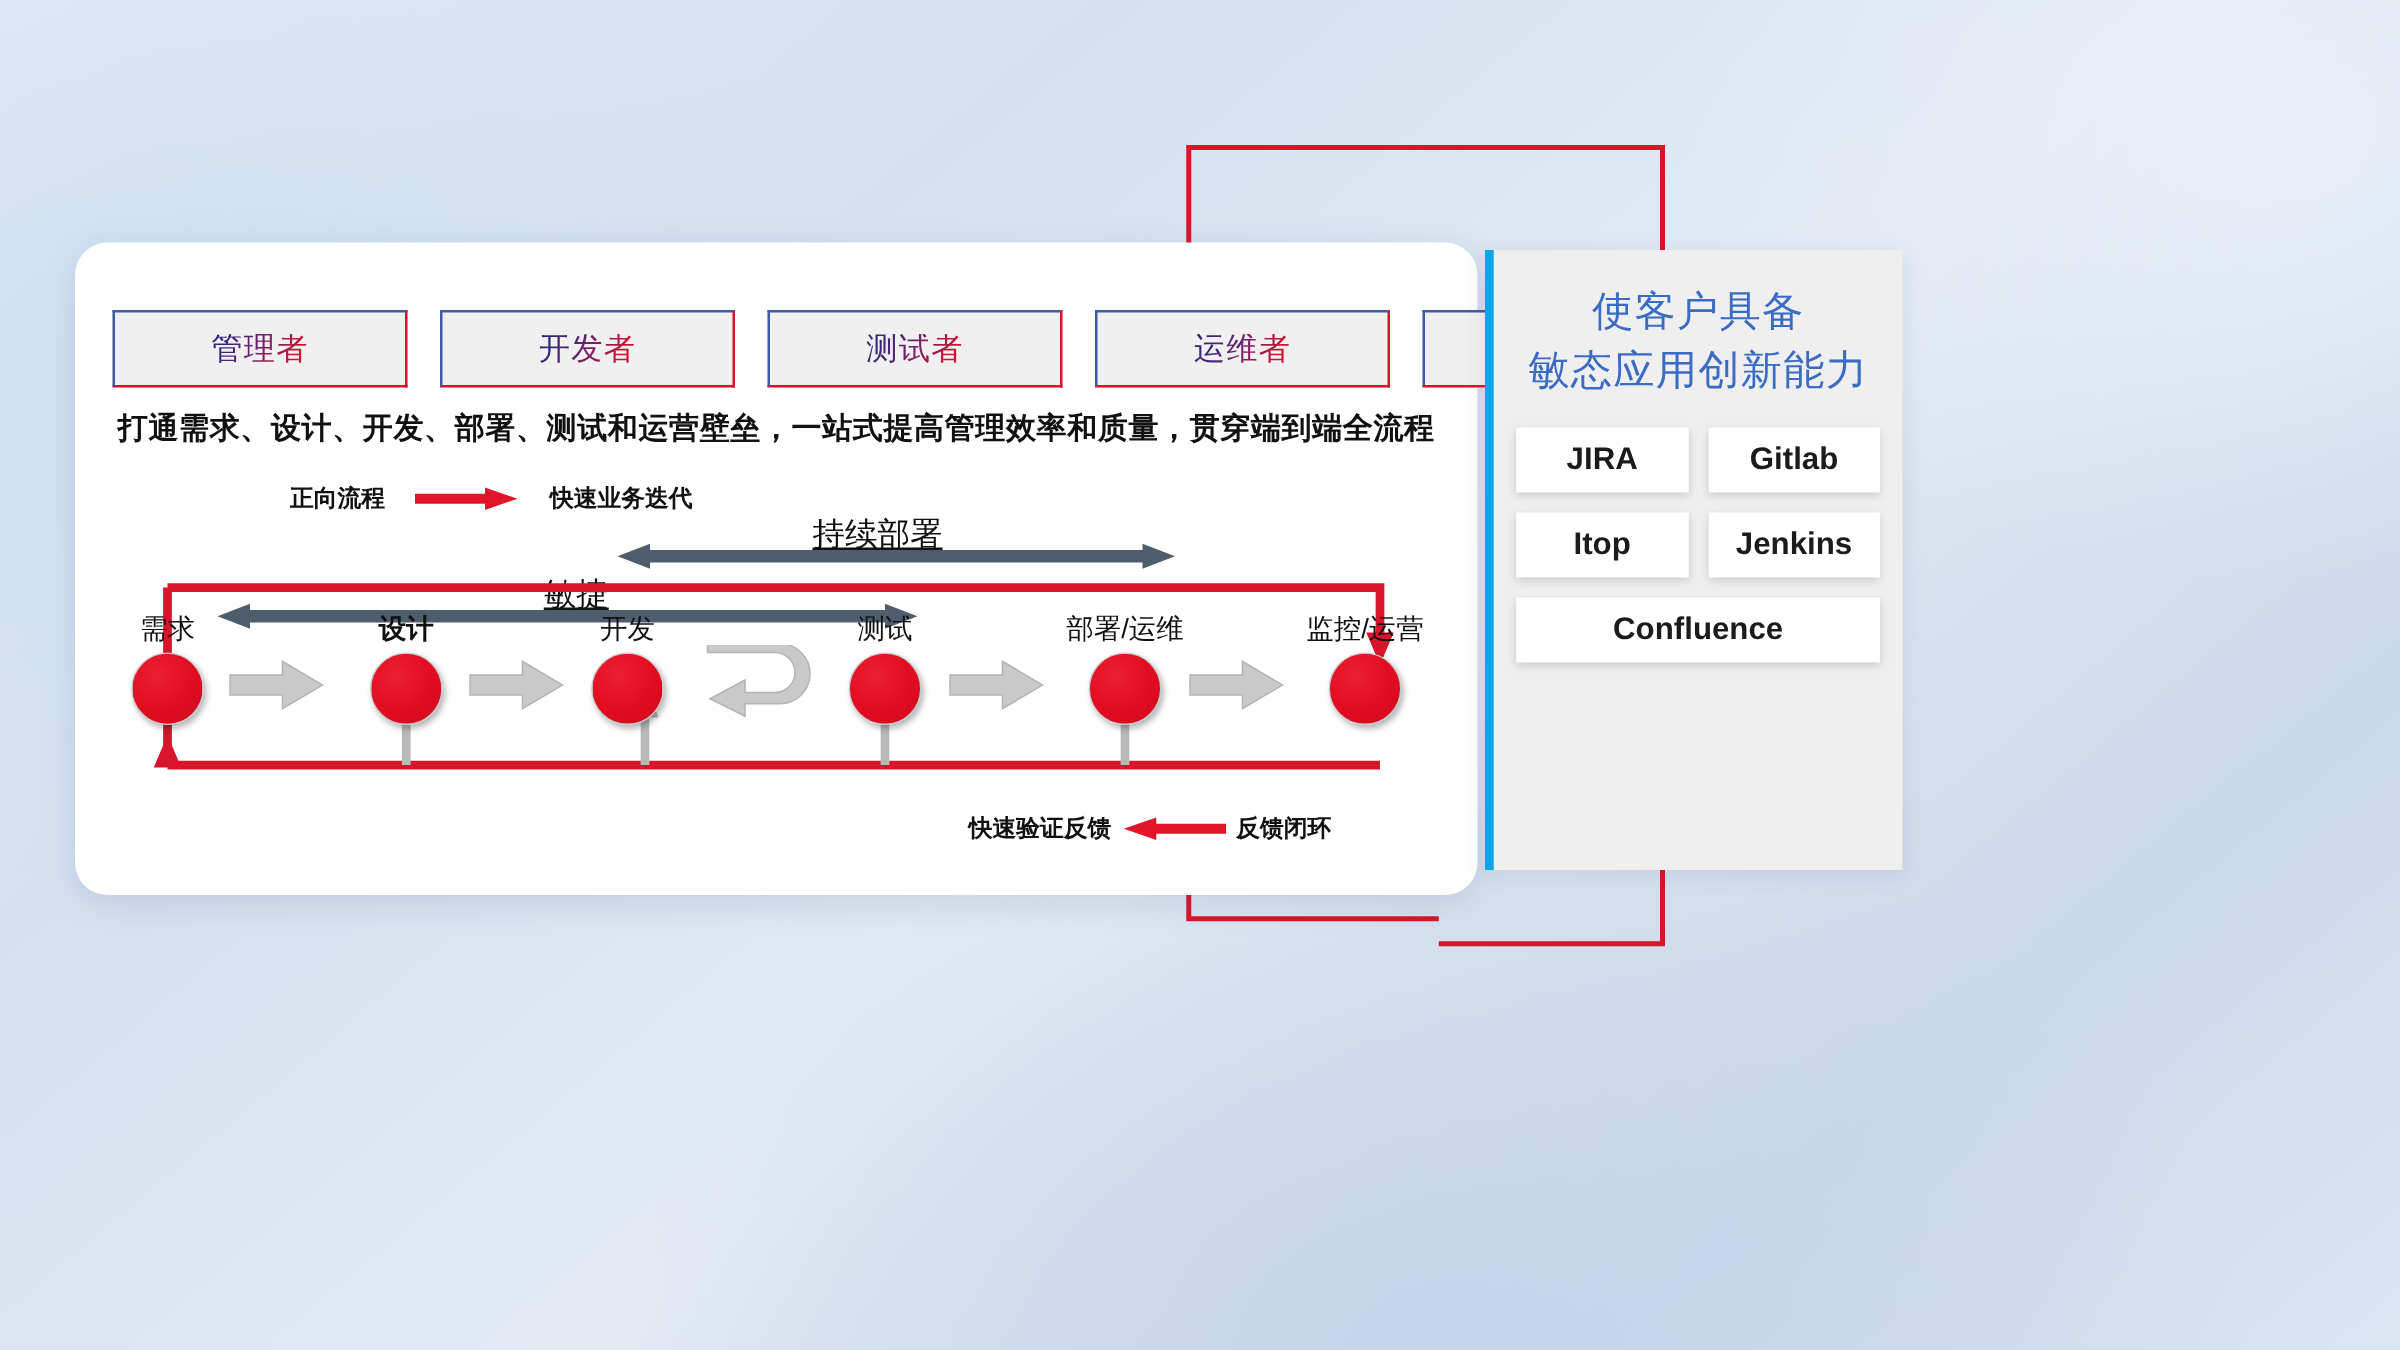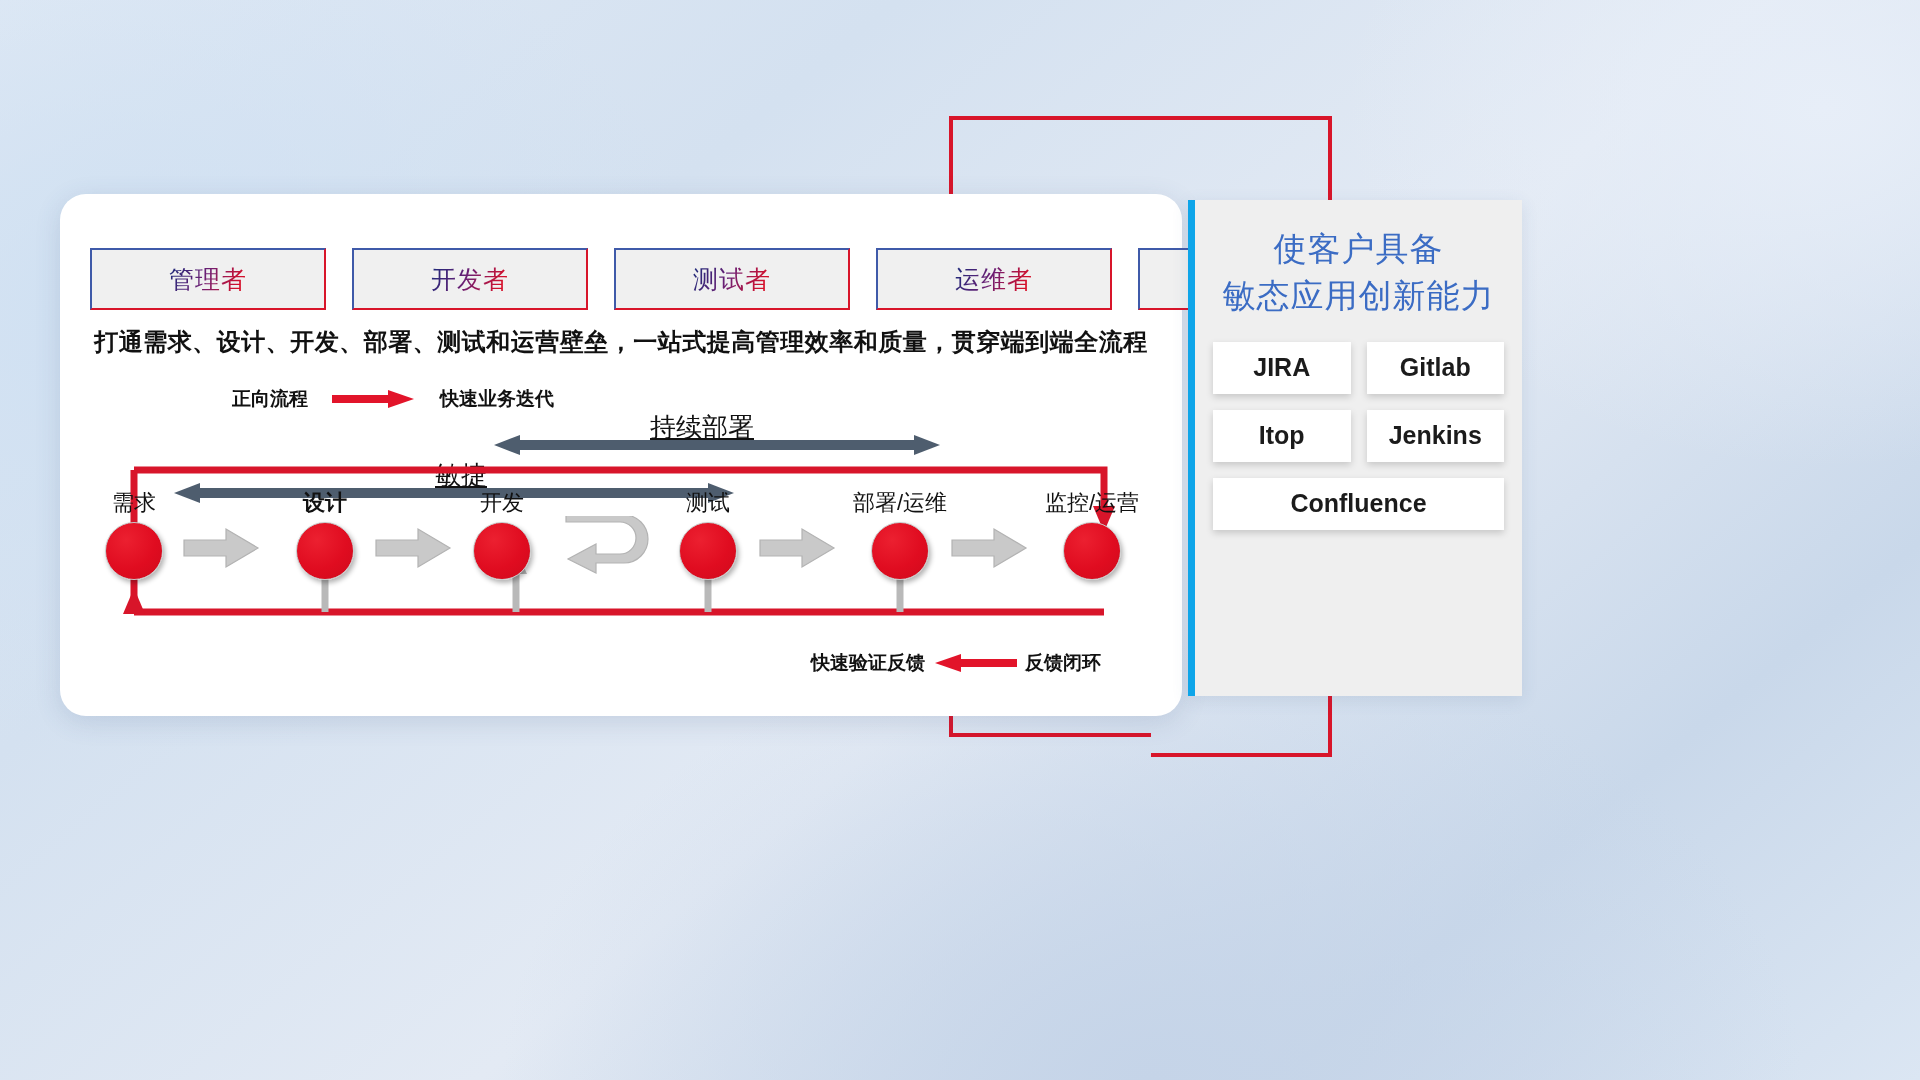--- a/index.html
+++ b/index.html
@@ -42,21 +42,21 @@
   }
 
   
   .desc {
     position:absolute; left:0; top:132px; width:100%; text-align:center;
     font-size:24px; font-weight:bold; color:#111; letter-spacing:.5px; white-space:nowrap;
   }
 
   
   .legend-fwd { position:absolute; left:172px; top:192px; display:flex; align-items:center; gap:24px; }
-  .legend-fb   { position:absolute; left:715px; top:456px; display:flex; align-items:center; gap:8px;margin-left:36px; }
+  .legend-fb   { position:absolute; left:715px; top:456px; display:flex; align-items:center; gap:8px; }
   .legend-txt  { font-size:19px; font-weight:bold; color:#111; white-space:nowrap; }
 
   
   .band-label { position:absolute; font-size:26px; color:#111; white-space:nowrap;text-decoration:underline; }
   .lbl-cd   { left:590px; top:216px; }
   .lbl-agile{ left:375px; top:264px; }
 
   
   .stage { position:absolute; top:298px; width:120px; text-align:center; }
   .stage-name { font-size:22px; color:#111; white-space:nowrap; line-height:1; }

